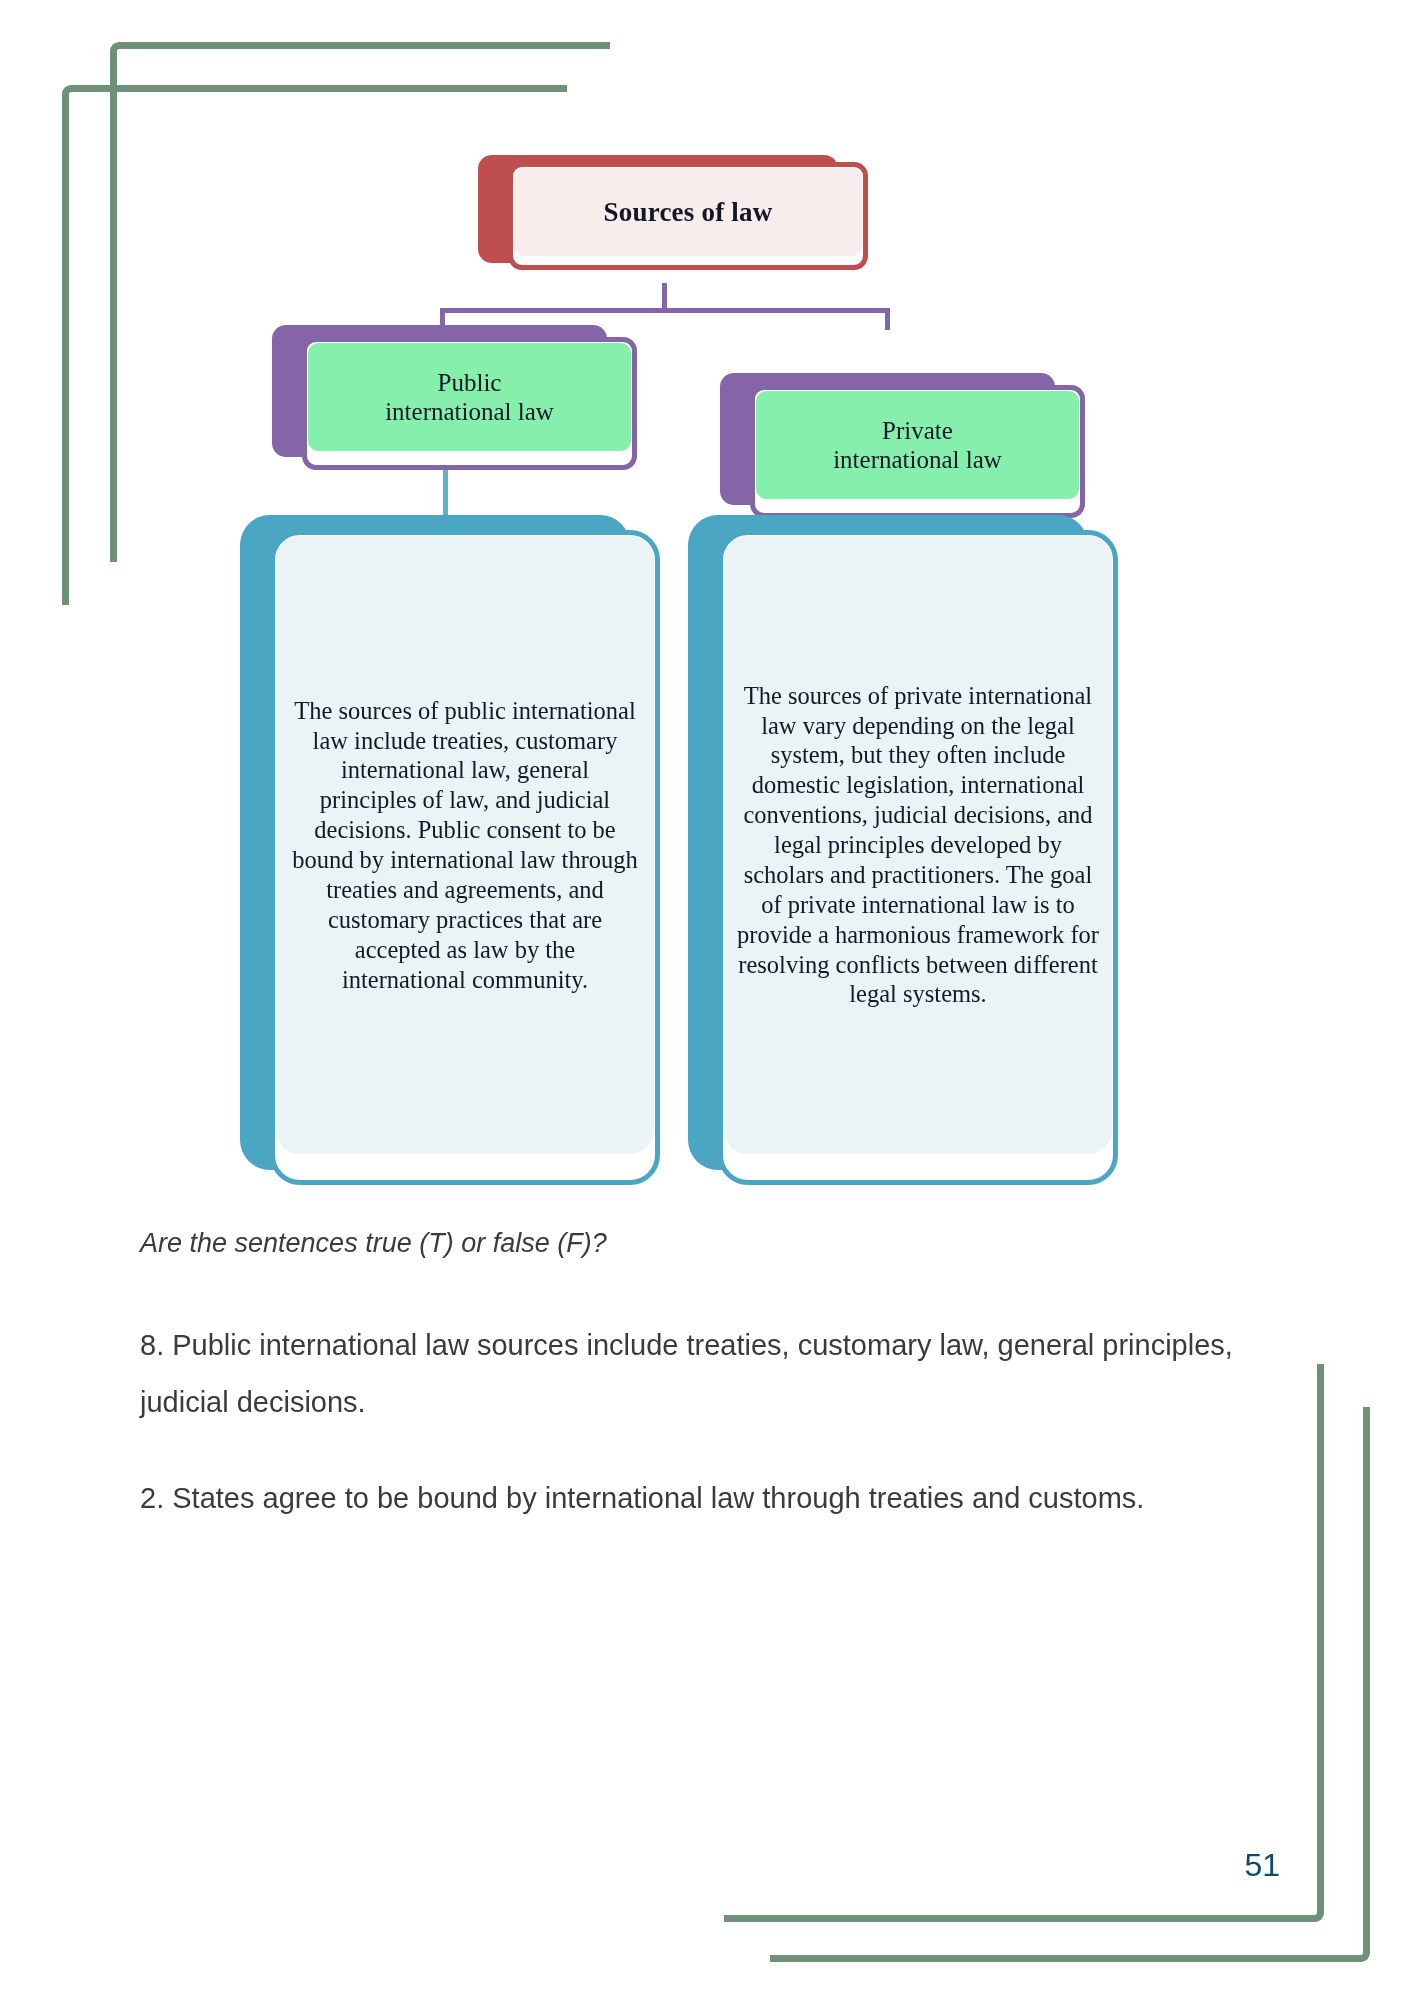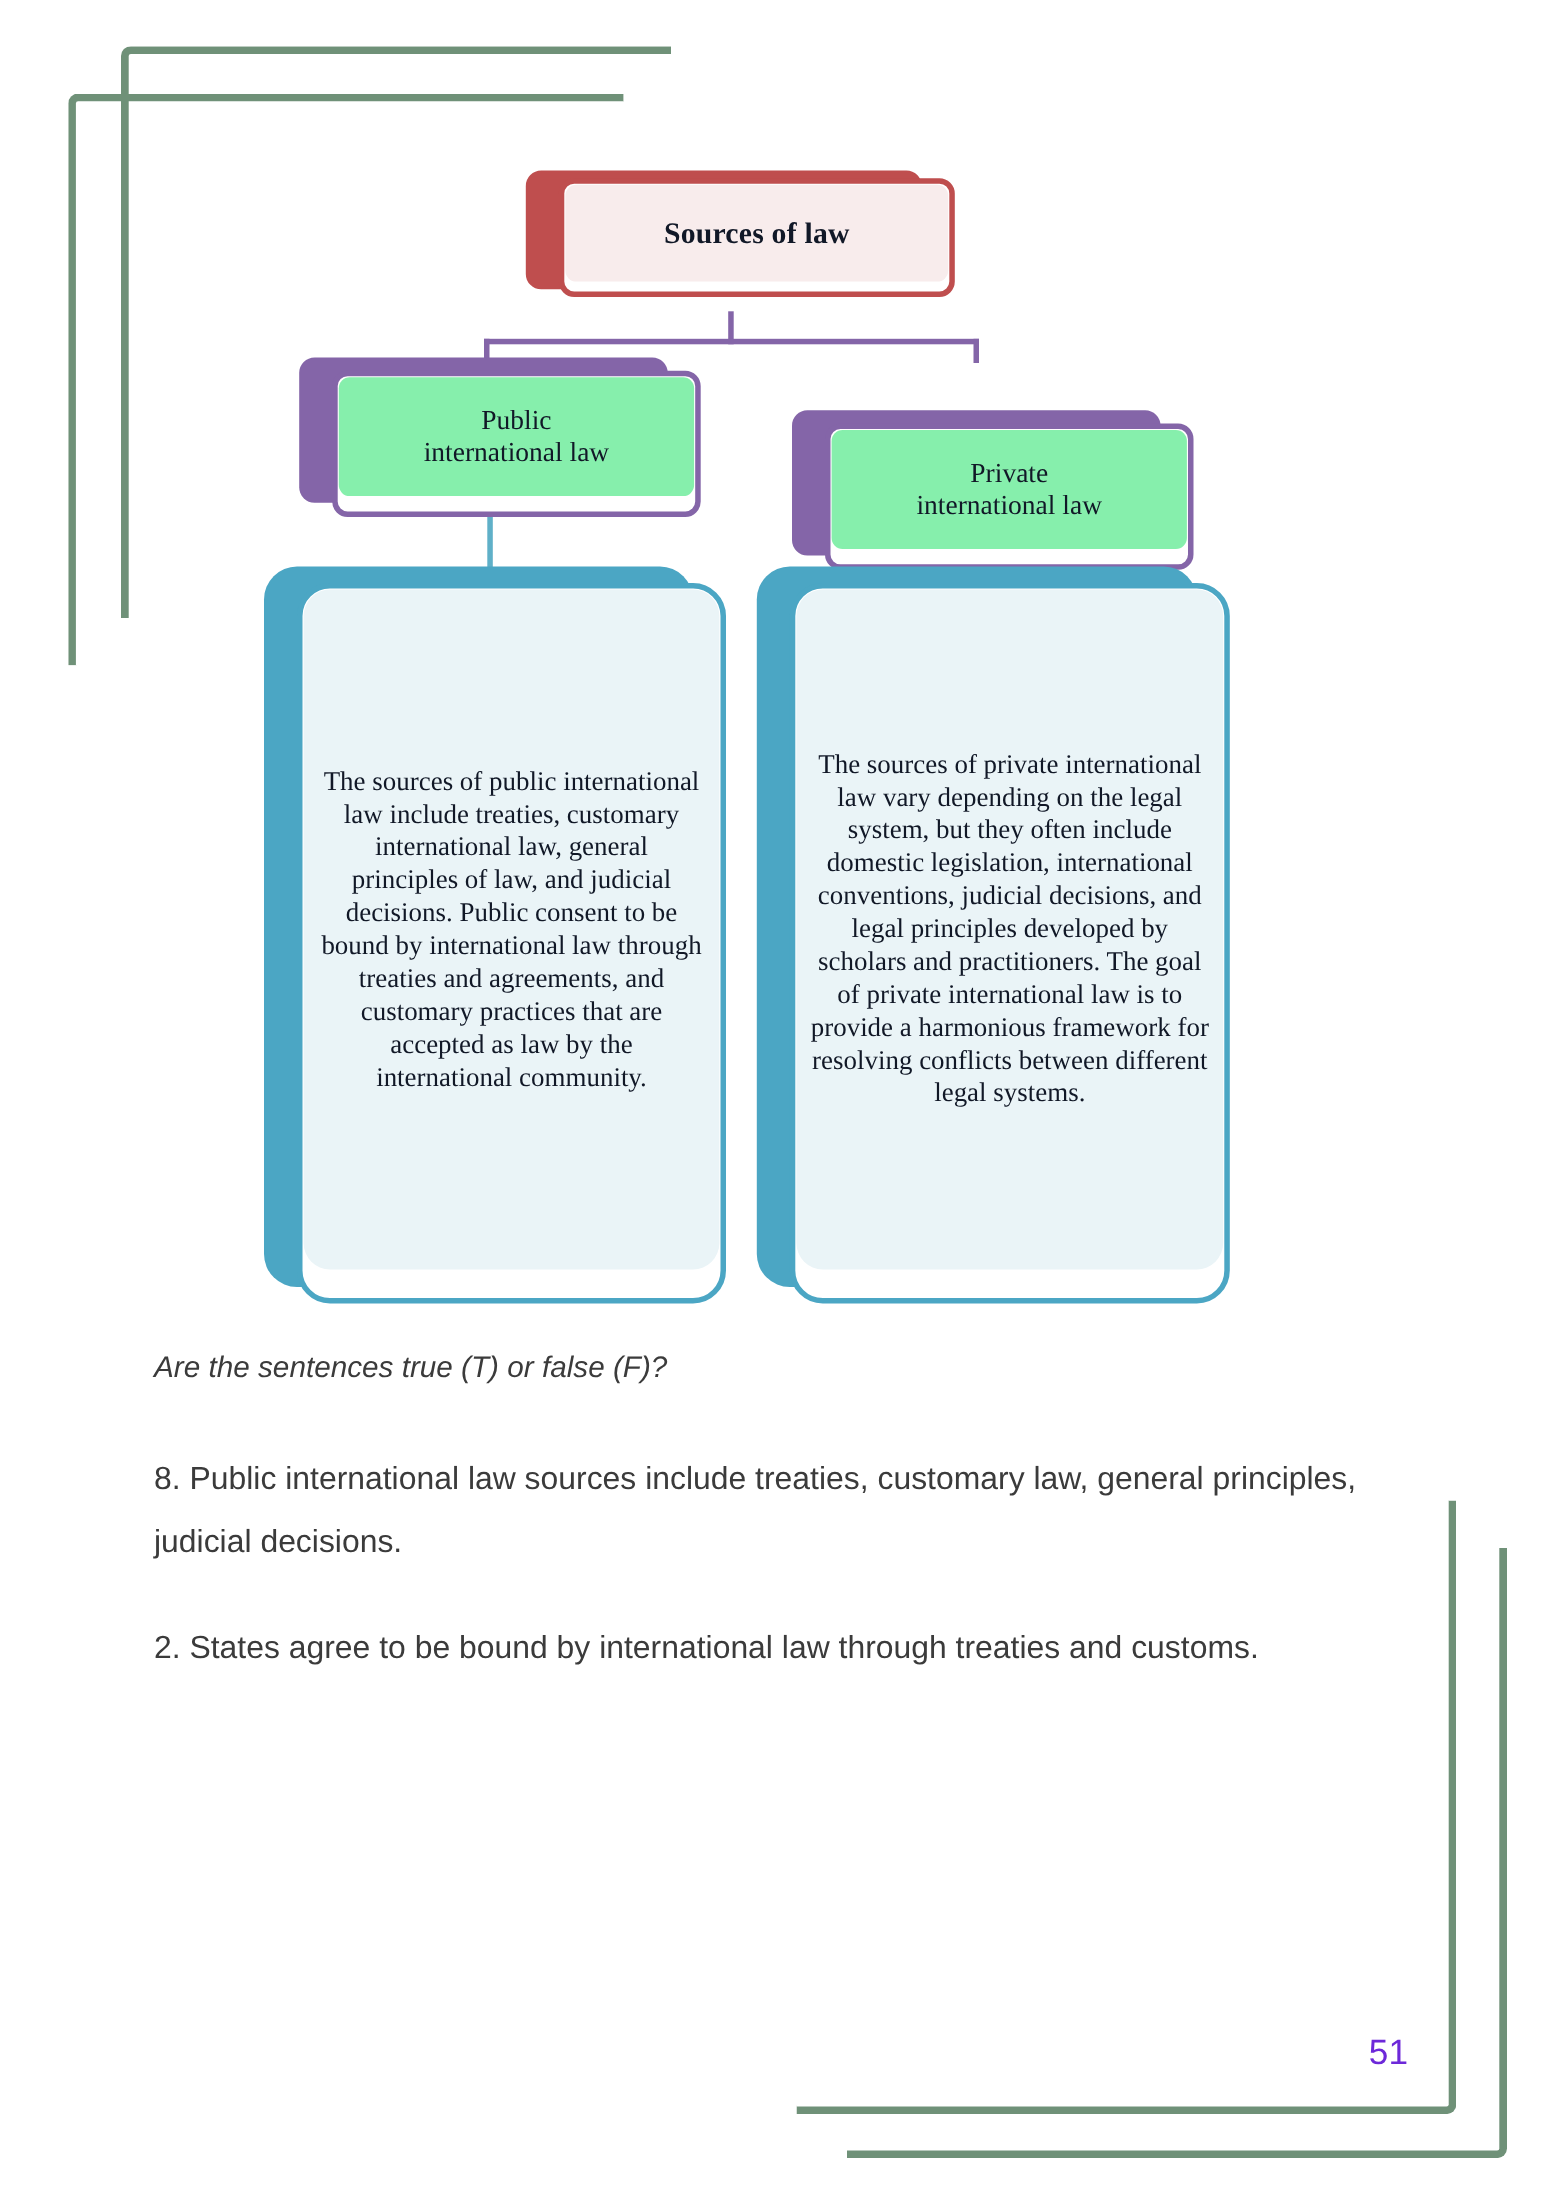--- a/index.html
+++ b/index.html
@@ -172,21 +172,21 @@
     line-height: 1.95;
     margin: 0 0 40px 0;
     color: #3B3B3B;
   }
 
   #page-number {
     position: absolute;
     right: 134px;
     bottom: 116px;
     font-size: 32px;
-    color: #6d28d9;
+    color: #0c4a6e;
     font-family: "Liberation Sans", sans-serif;
   }
 </style>
 </head>
 <body>
 
 <div class="deco" id="deco-tl-outer"></div>
 <div class="deco" id="deco-tl-inner"></div>
 <div class="deco" id="deco-br-outer"></div>
 <div class="deco" id="deco-br-inner"></div>

